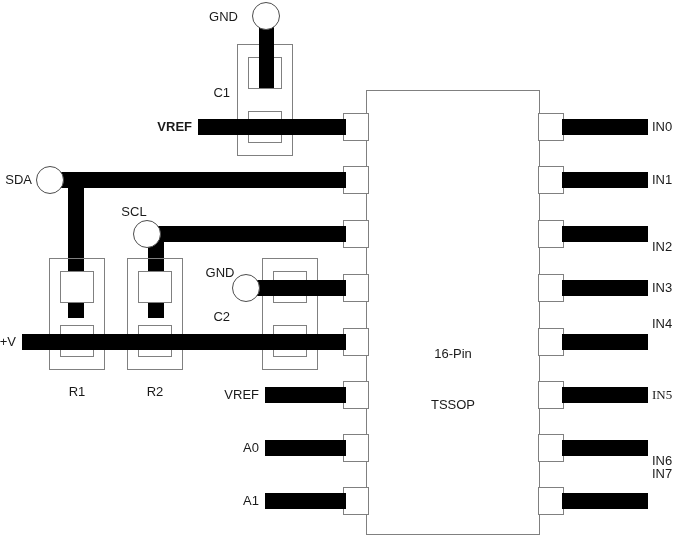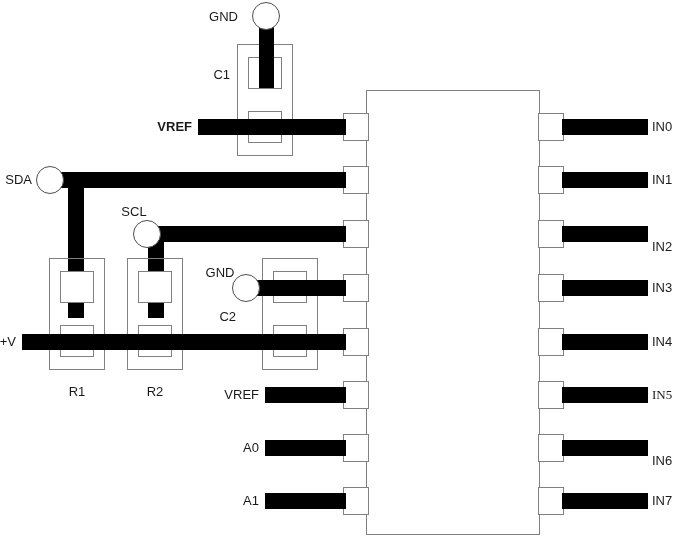--- a/index.html
+++ b/index.html
@@ -37,20 +37,24 @@
     white-space:pre;
   }
 </style>
 </head>
 <body>
 
 <div id="canvas">
 
   <div id="ic-body" style="left:366px;top:90px;width:174px;height:445px;"></div>
 
+  <div id="ic-text" style="left:366px;top:311px;width:174px;">
+    <div>16-Pin</div>
+    <div>TSSOP</div>
+  </div>
 
   <div class="pad" style="left:343px;top:113px;width:26px;height:28px;"></div>
   <div class="pad" style="left:343px;top:166px;width:26px;height:28px;"></div>
   <div class="pad" style="left:343px;top:220px;width:26px;height:28px;"></div>
   <div class="pad" style="left:343px;top:274px;width:26px;height:28px;"></div>
   <div class="pad" style="left:343px;top:328px;width:26px;height:28px;"></div>
   <div class="pad" style="left:343px;top:381px;width:26px;height:28px;"></div>
   <div class="pad" style="left:343px;top:434px;width:26px;height:28px;"></div>
   <div class="pad" style="left:343px;top:487px;width:26px;height:28px;"></div>
 
@@ -69,29 +73,29 @@
   <div class="trace" style="left:562px;top:280px;width:86px;height:16px;"></div>
   <div class="trace" style="left:562px;top:334px;width:86px;height:16px;"></div>
   <div class="trace" style="left:562px;top:387px;width:86px;height:16px;"></div>
   <div class="trace" style="left:562px;top:440px;width:86px;height:16px;"></div>
   <div class="trace" style="left:562px;top:493px;width:86px;height:16px;"></div>
 
   <div class="lbl" style="left:652px;top:120px;">IN0</div>
   <div class="lbl" style="left:652px;top:173px;">IN1</div>
   <div class="lbl" style="left:652px;top:240px;">IN2</div>
   <div class="lbl" style="left:652px;top:281px;">IN3</div>
-  <div class="lbl" style="left:652px;top:335px;">IN4</div>
+  <div class="lbl" style="left:652px;top:317px;">IN4</div>
   <div class="lbl" style="left:652px;top:388px;font-family:Liberation Serif, serif;">IN5</div>
   <div class="lbl" style="left:652px;top:454px;">IN6</div>
-  <div class="lbl" style="left:652px;top:494px;">IN7</div>
+  <div class="lbl" style="left:652px;top:467px;">IN7</div>
 
   <div class="outline" style="left:237px;top:44px;width:56px;height:112px;"></div>
   <div class="pad" style="left:248px;top:57px;width:34px;height:32px;"></div>
   <div class="pad" style="left:248px;top:111px;width:34px;height:32px;"></div>
-  <div class="lbl r" style="left:192px;top:68px;width:38px;">C1</div>
+  <div class="lbl r" style="left:192px;top:86px;width:38px;">C1</div>
 
   <div class="trace" style="left:259px;top:14px;width:15px;height:74px;"></div>
   <div class="node" style="left:252px;top:2px;width:28px;height:28px;"></div>
   <div class="lbl r" style="left:190px;top:10px;width:48px;">GND</div>
 
   <div class="trace" style="left:198px;top:119px;width:148px;height:16px;"></div>
   <div class="lbl r" style="left:140px;top:120px;width:52px;font-weight:bold;">VREF</div>
 
   <div class="trace" style="left:60px;top:172px;width:286px;height:16px;"></div>
   <div class="trace" style="left:68px;top:180px;width:16px;height:138px;"></div>
@@ -109,21 +113,21 @@
   <div class="lbl c" style="left:57px;top:385px;width:40px;">R1</div>
 
   <div class="outline" style="left:127px;top:258px;width:56px;height:112px;"></div>
   <div class="pad" style="left:138px;top:271px;width:34px;height:32px;"></div>
   <div class="pad" style="left:138px;top:325px;width:34px;height:32px;"></div>
   <div class="lbl c" style="left:135px;top:385px;width:40px;">R2</div>
 
   <div class="outline" style="left:262px;top:258px;width:56px;height:112px;"></div>
   <div class="pad" style="left:273px;top:271px;width:34px;height:32px;"></div>
   <div class="pad" style="left:273px;top:325px;width:34px;height:32px;"></div>
-  <div class="lbl r" style="left:198px;top:310px;width:38px;">C2</div>
+  <div class="lbl r" style="left:192px;top:310px;width:38px;">C2</div>
 
   <div class="trace" style="left:252px;top:280px;width:94px;height:16px;"></div>
   <div class="node" style="left:232px;top:274px;width:28px;height:28px;"></div>
   <div class="lbl c" style="left:196px;top:266px;width:48px;">GND</div>
 
   <div class="trace" style="left:22px;top:334px;width:324px;height:16px;"></div>
   <div class="lbl r" style="left:-28px;top:335px;width:44px;">+V</div>
 
   <div class="trace" style="left:265px;top:387px;width:81px;height:16px;"></div>
   <div class="lbl r" style="left:207px;top:388px;width:52px;">VREF</div>

